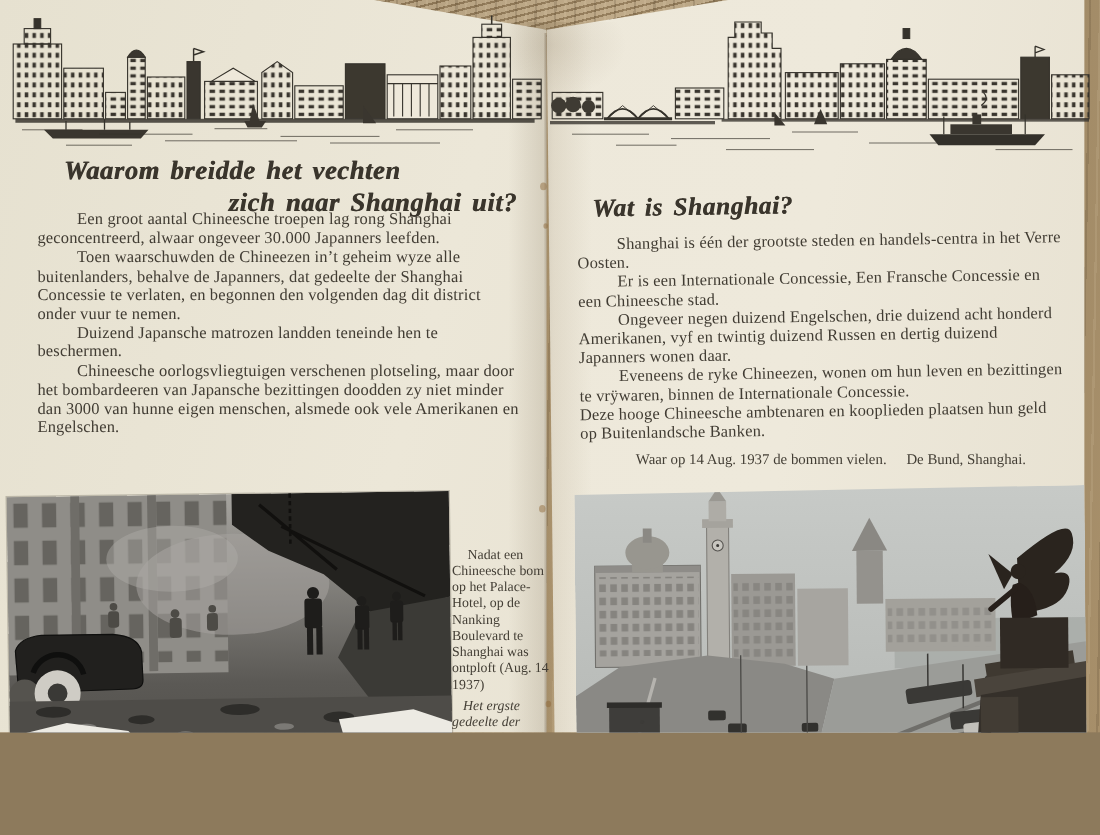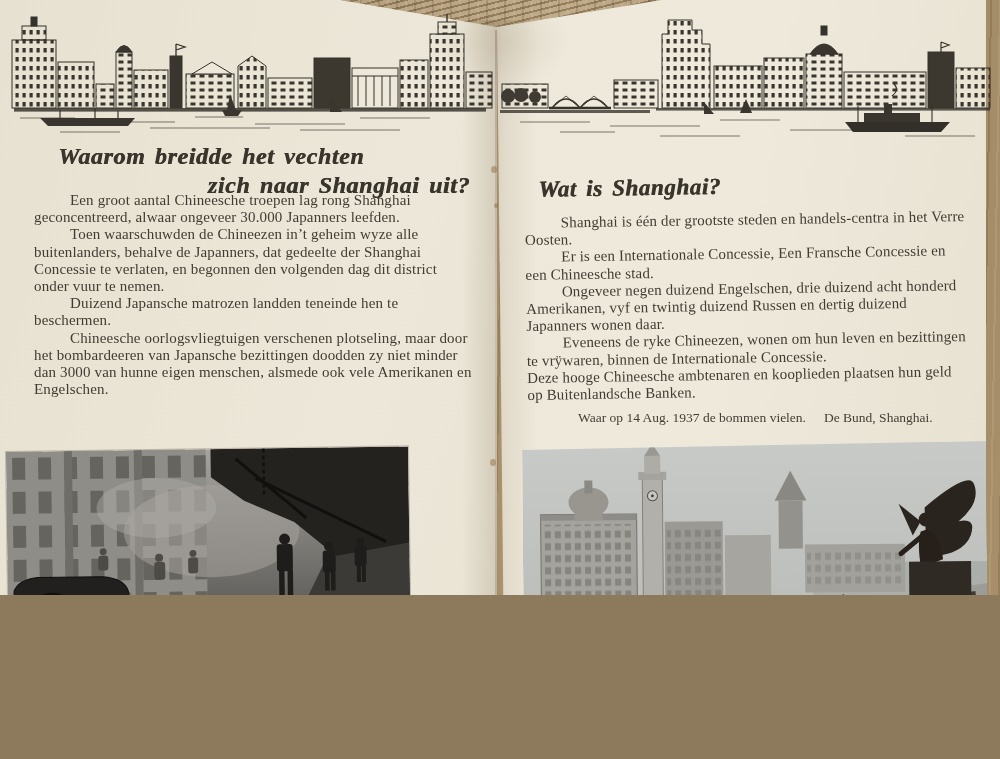--- a/index.html
+++ b/index.html
@@ -1,17 +1,17 @@
 <!DOCTYPE html>
 <html><head>
 <meta charset="utf-8">
 <style>
   html,body{margin:0;padding:0;background:#8d7a5c;}
   .stage{
-    position:relative;width:1000px;height:595px;margin:0 auto;overflow:hidden;
+    position:relative;width:1000px;height:666px;margin:0 auto;overflow:hidden;
     font-family:"Liberation Serif", serif;
   }
   
   .wood{
     position:absolute;inset:0;
     background:linear-gradient(93deg,#b49a73,#a18a66 30%,#b39b75 55%,#93805f 80%,#a78f6a);
   }
   .wood:after{
     content:"";position:absolute;inset:0;
     background:repeating-linear-gradient(91deg,
@@ -189,20 +189,24 @@
       <p>Eveneens de ryke Chineezen, wonen om hun leven en bezittingen te vrÿwaren, binnen de Internationale Concessie.</p>
       <p class="no-indent">Deze hooge Chineesche ambtenaren en kooplieden plaatsen hun geld op Buitenlandsche Banken.</p>
     </div>
   </div>
 
   <div class="cap-row">
     <span class="cap-a">Waar op 14 Aug. 1937 de bommen vielen.</span>
     <span class="cap-b">De Bund, Shanghai.</span>
   </div>
 
+  <div class="mid-cap">
+    <div class="main">Nadat een Chineesche bom op het Palace-Hotel, op de Nanking Boulevard te Shanghai was ontploft (Aug. 14 1937)</div>
+    <div class="note">Het ergste gedeelte der photo werd weggelaten.</div>
+  </div>
 
   <div class="photo photo-left">
     <svg viewBox="0 0 403 312" preserveAspectRatio="none" aria-hidden="true">
       <defs>
         <linearGradient id="lp" x1="0" y1="0" x2="0" y2="1">
           <stop offset="0" stop-color="#a6a49f"></stop>
             <stop offset=".55" stop-color="#5b5955"></stop>
             <stop offset="1" stop-color="#47453f"></stop>
         </linearGradient>
         <pattern id="bw" width="26" height="34" patternUnits="userSpaceOnUse">

